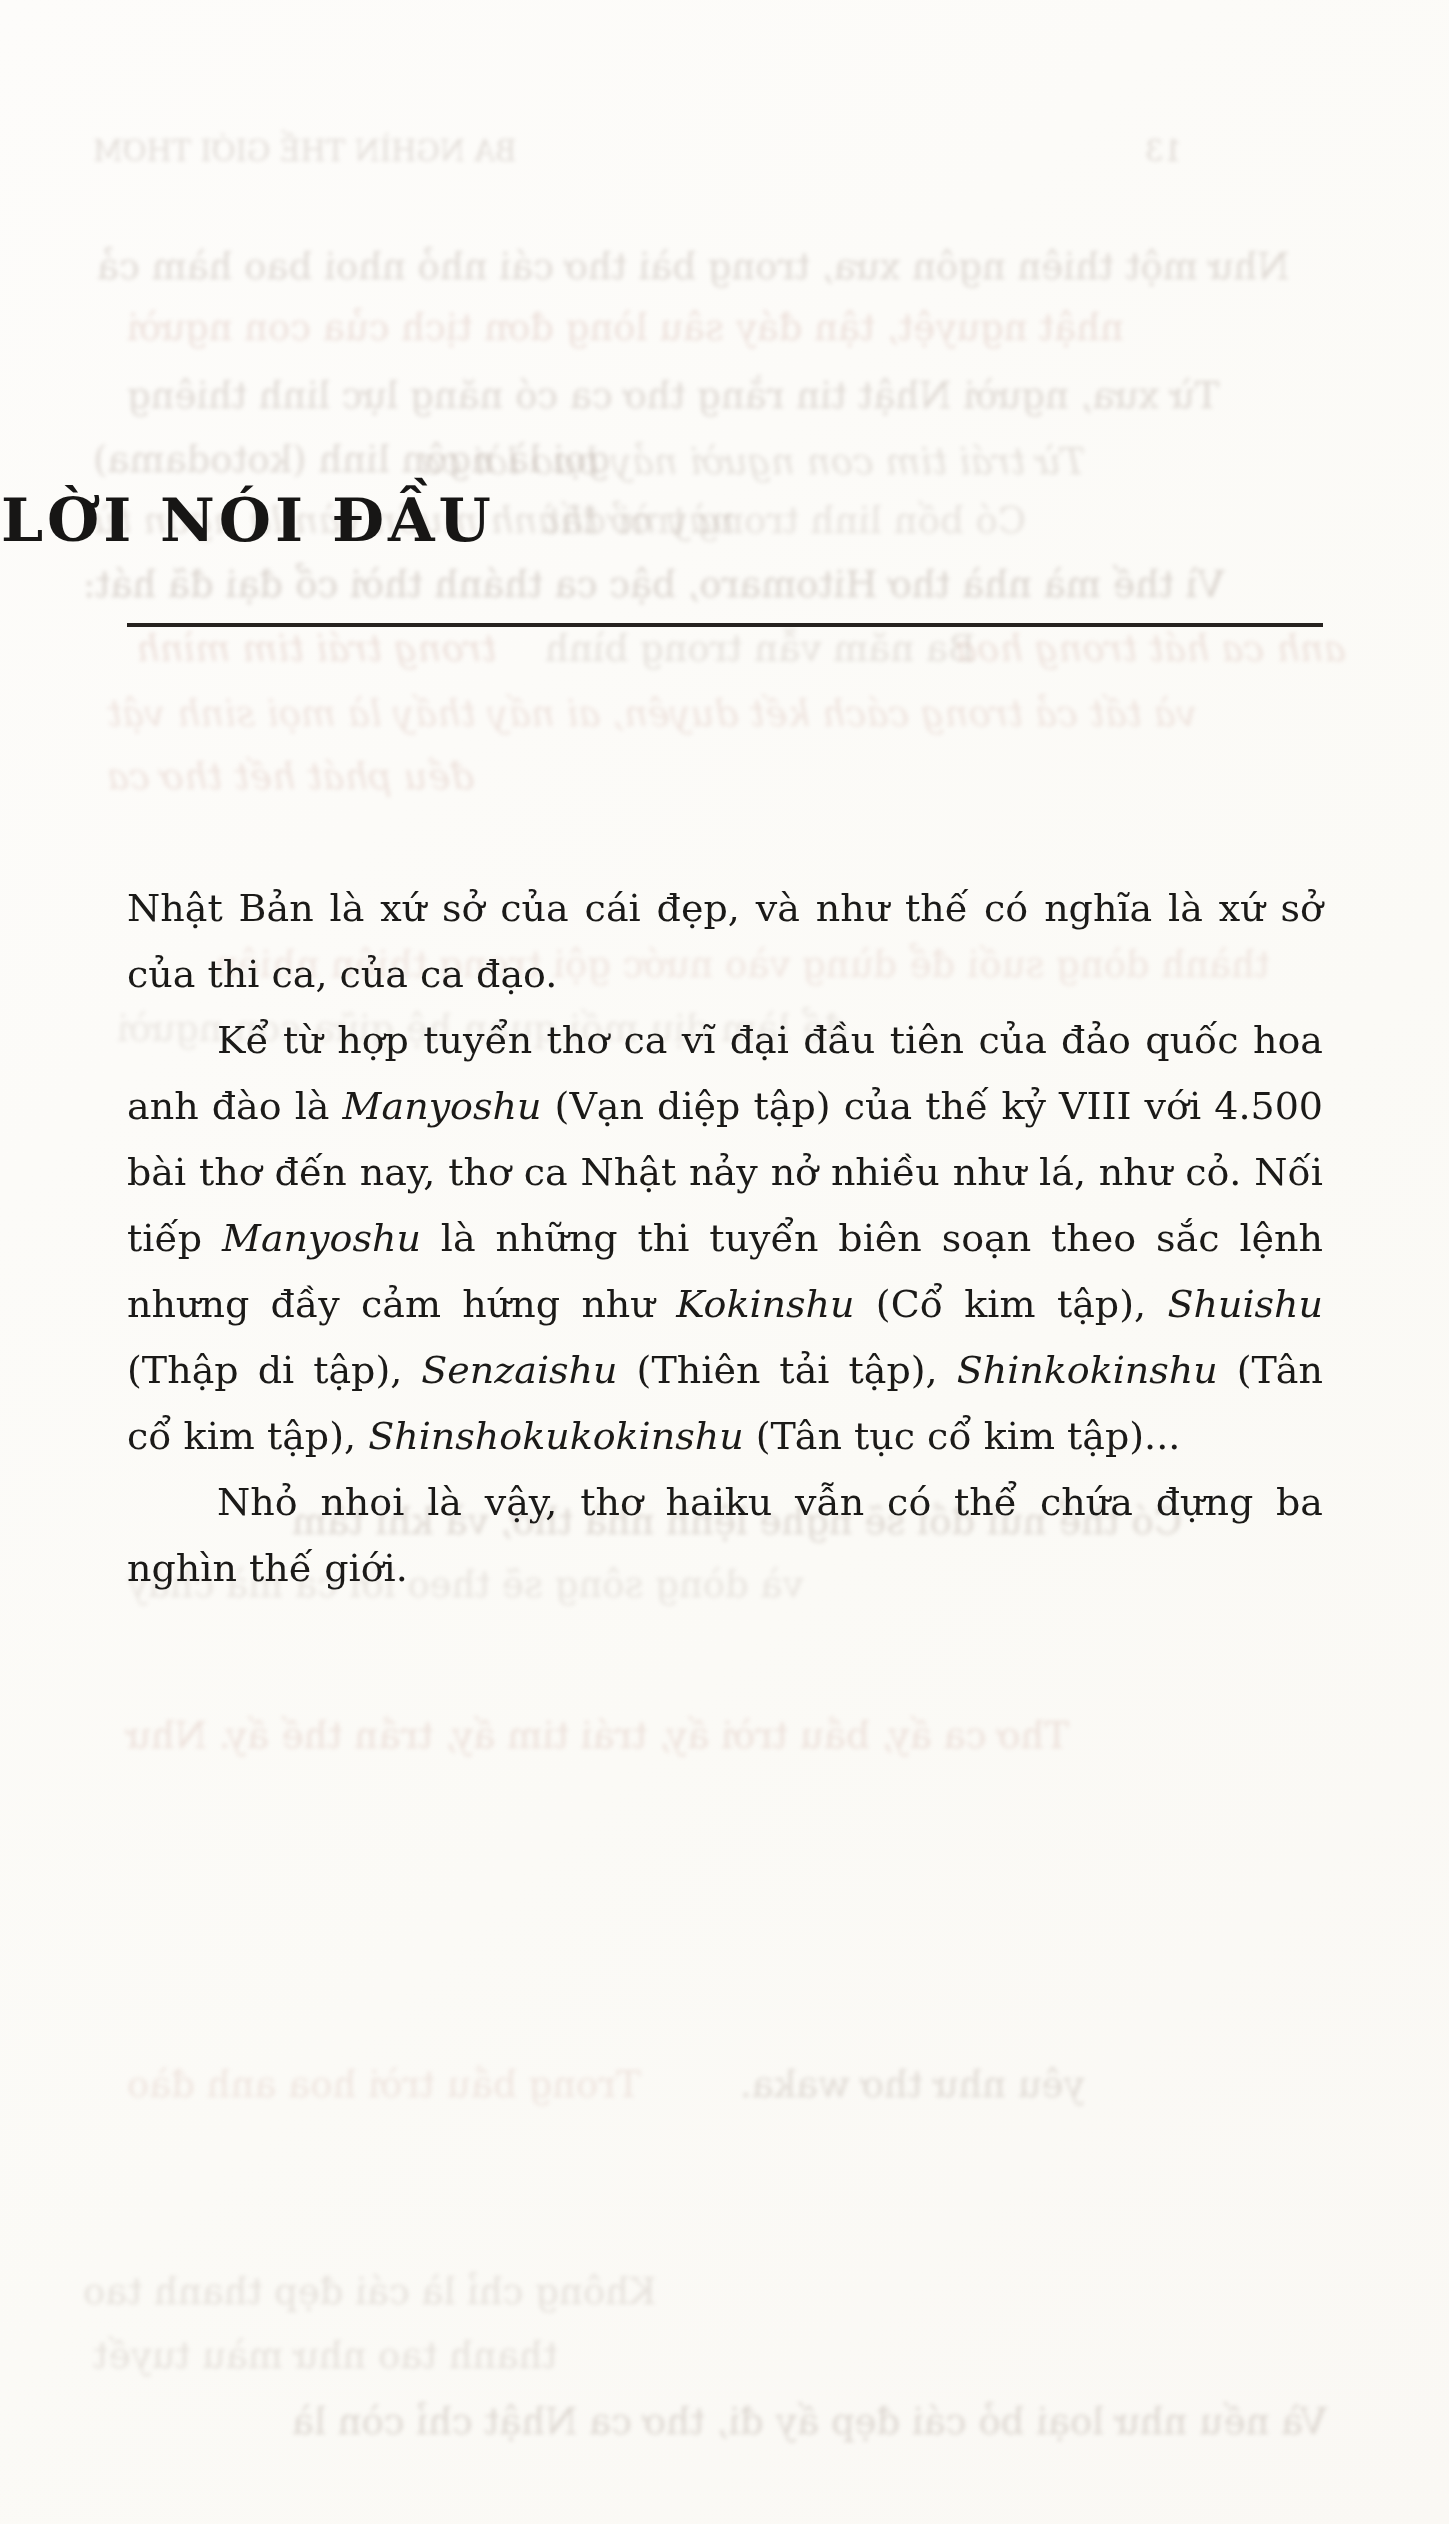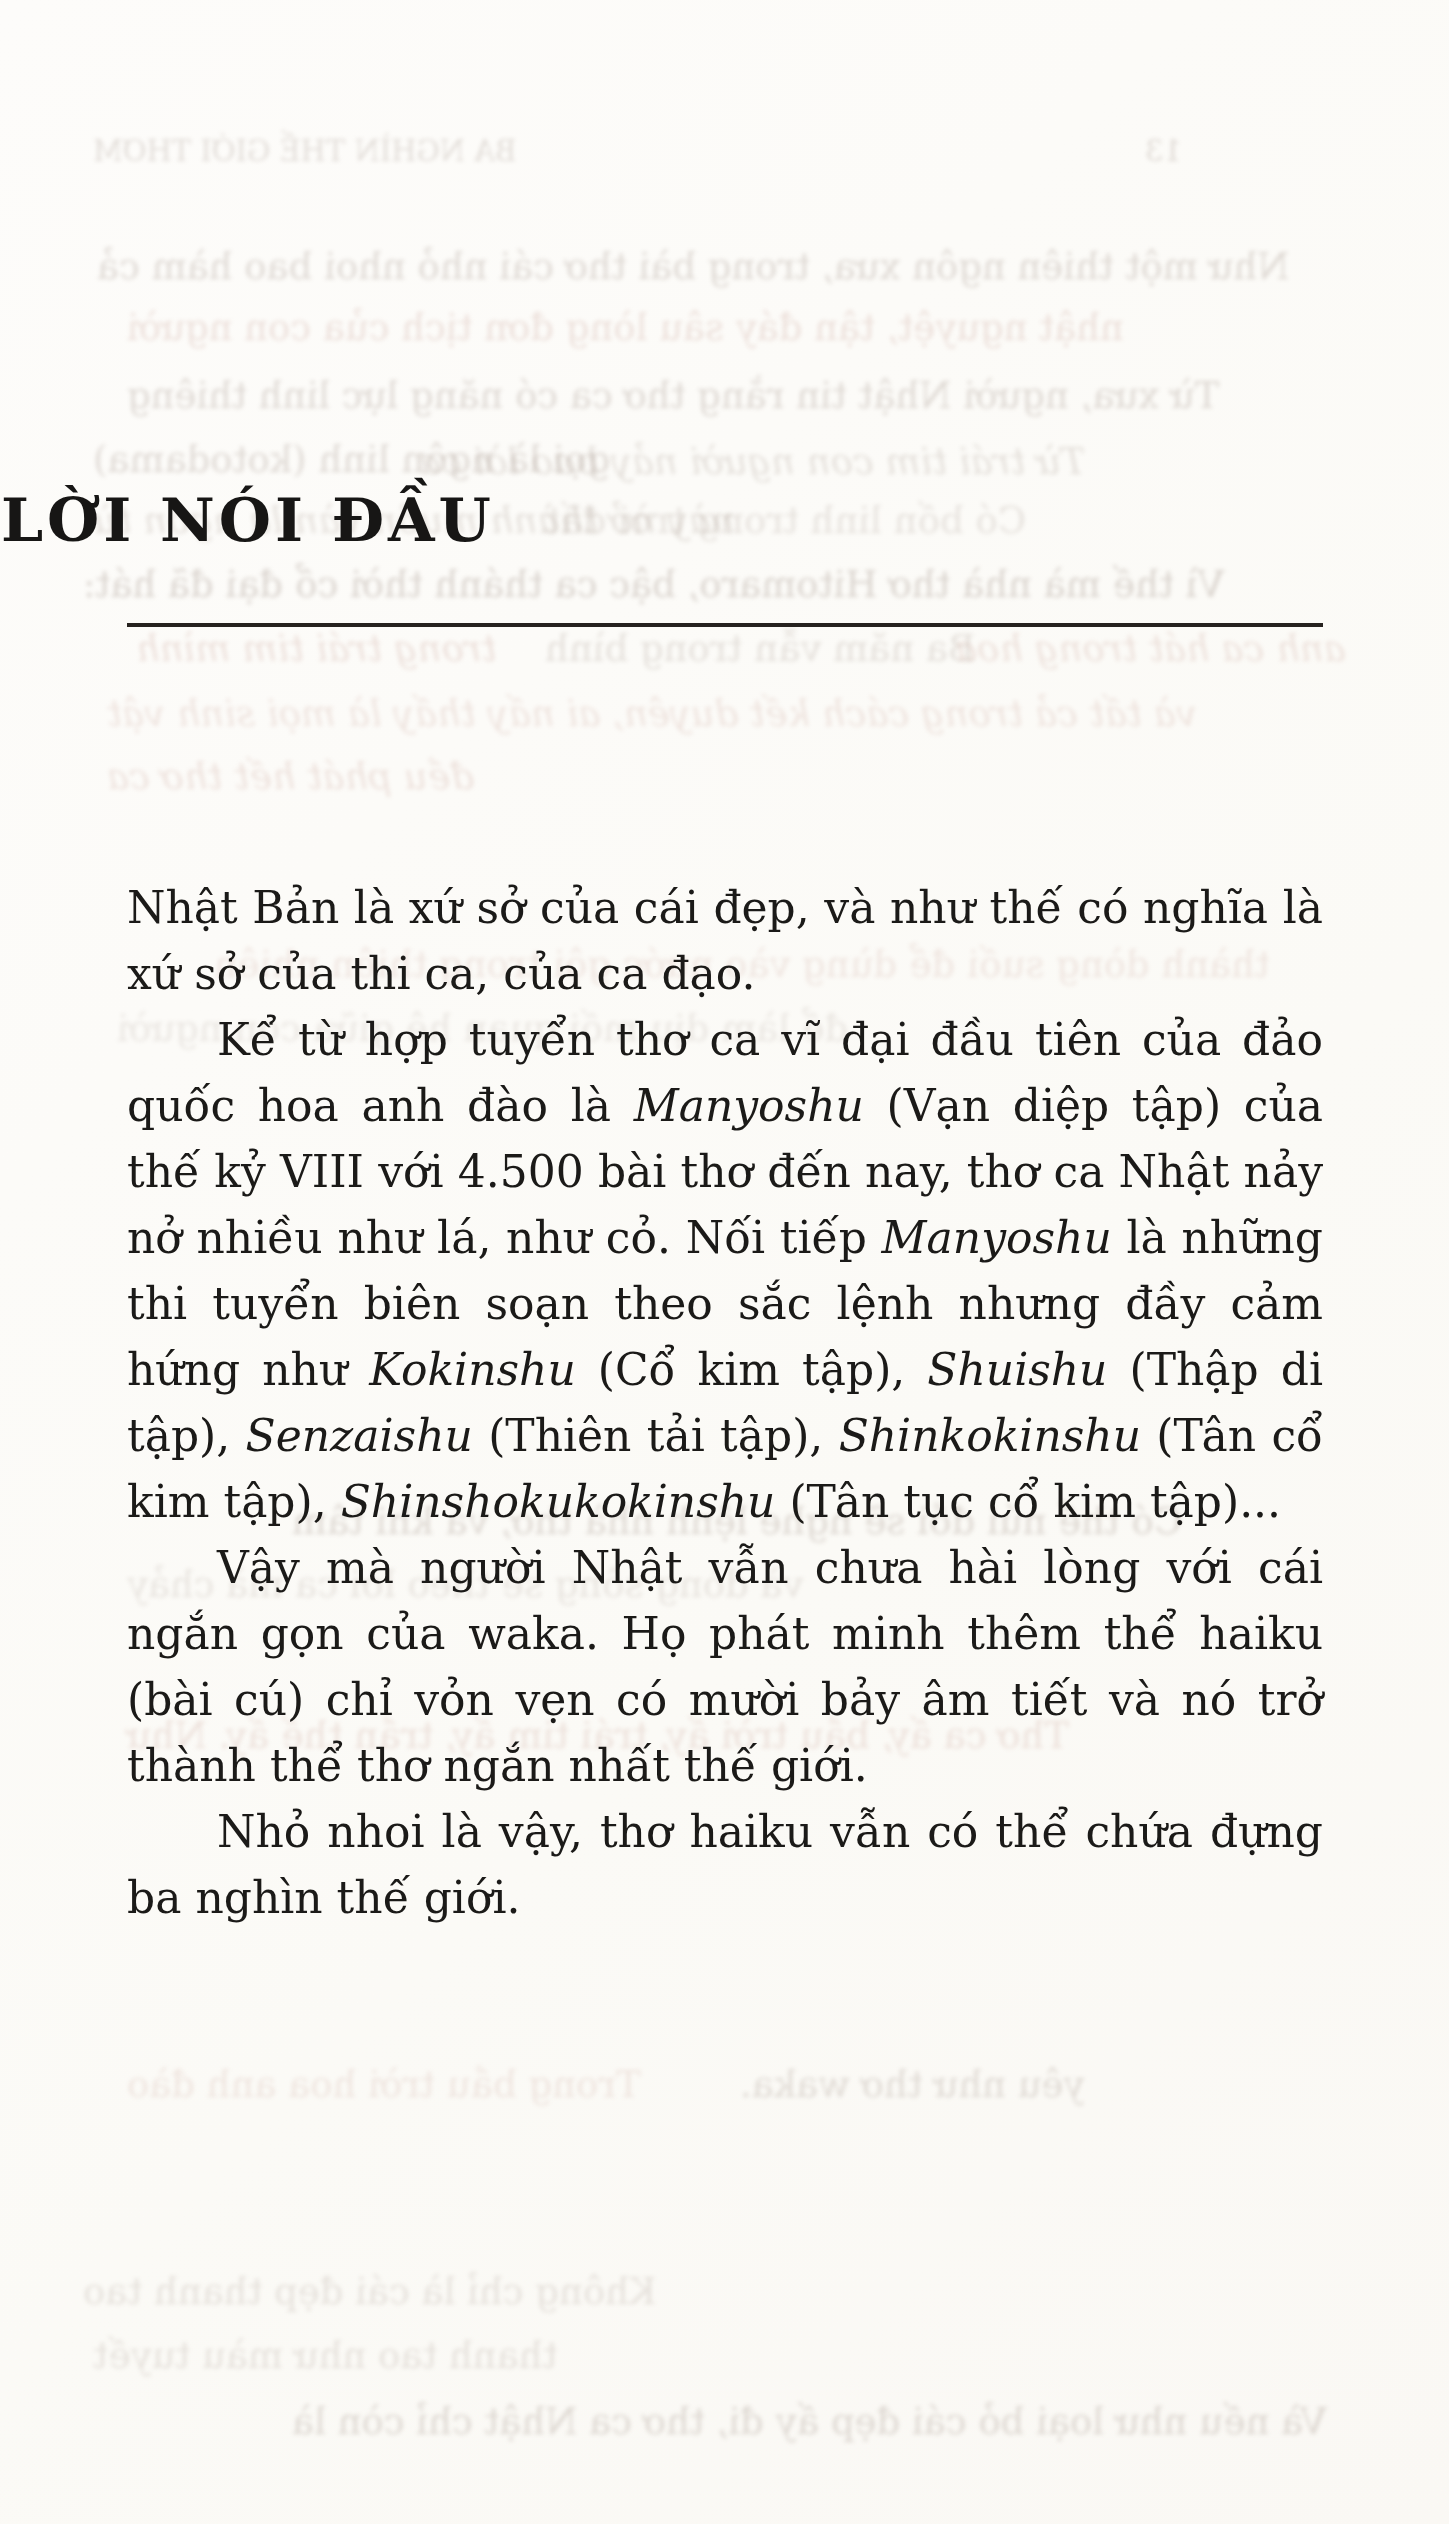--- a/index.html
+++ b/index.html
@@ -58,21 +58,21 @@
     left: 127px;
     width: 1196px;
     height: 3.9px;
     background: #26221f;
   }
   .body-text {
     position: absolute;
     top: 875px;
     left: 127px;
     width: 1196px;
-    font-size: 44px;
+    font-size: 38px;
     line-height: 66px;
     color: #1b1a18;
     text-align: justify;
   }
   .body-text p {
     margin: 0;
   }
   .body-text p.indent {
     text-indent: 90px;
   }
@@ -111,19 +111,18 @@
     </div>
 
   <div class="content">
     <h1 class="title">LỜI NÓI ĐẦU</h1>
 
     <div class="title-rule"></div>
 
     <div class="body-text">
         <p><span>Nhật Bản là xứ sở của cái đẹp, và như thế có nghĩa là xứ sở của thi ca, của ca đạo.</span></p>
         <p class="indent"><span>Kể từ hợp tuyển thơ ca vĩ đại đầu tiên của đảo quốc hoa anh đào là </span><i>Manyoshu</i><span> (Vạn diệp tập) của thế kỷ VIII với 4.500 bài thơ đến nay, thơ ca Nhật nảy nở nhiều như lá, như cỏ. Nối tiếp </span><i>Manyoshu</i><span> là những thi tuyển biên soạn theo sắc lệnh nhưng đầy cảm hứng như </span><i>Kokinshu</i><span> (Cổ kim tập), </span><i>Shuishu</i><span> (Thập di tập), </span><i>Senzaishu</i><span> (Thiên tải tập), </span><i>Shinkokinshu</i><span> (Tân cổ kim tập), </span><i>Shinshokukokinshu</i><span> (Tân tục cổ kim tập)...</span></p>
-        <p class="indent"><span>Vậy mà người Nhật vẫn chưa hài lòng với cái ngắn gọn của waka. Họ phát minh thêm thể haiku (bài cú) chỉ vỏn vẹn có mười bảy âm tiết và nó trở thành thể thơ ngắn nhất thế giới.</span></p>
         <p class="indent"><span>Nhỏ nhoi là vậy, thơ haiku vẫn có thể chứa đựng ba nghìn thế giới.</span></p>
       </div>
   </div>
 
 </div>
 
 
 </body></html>

